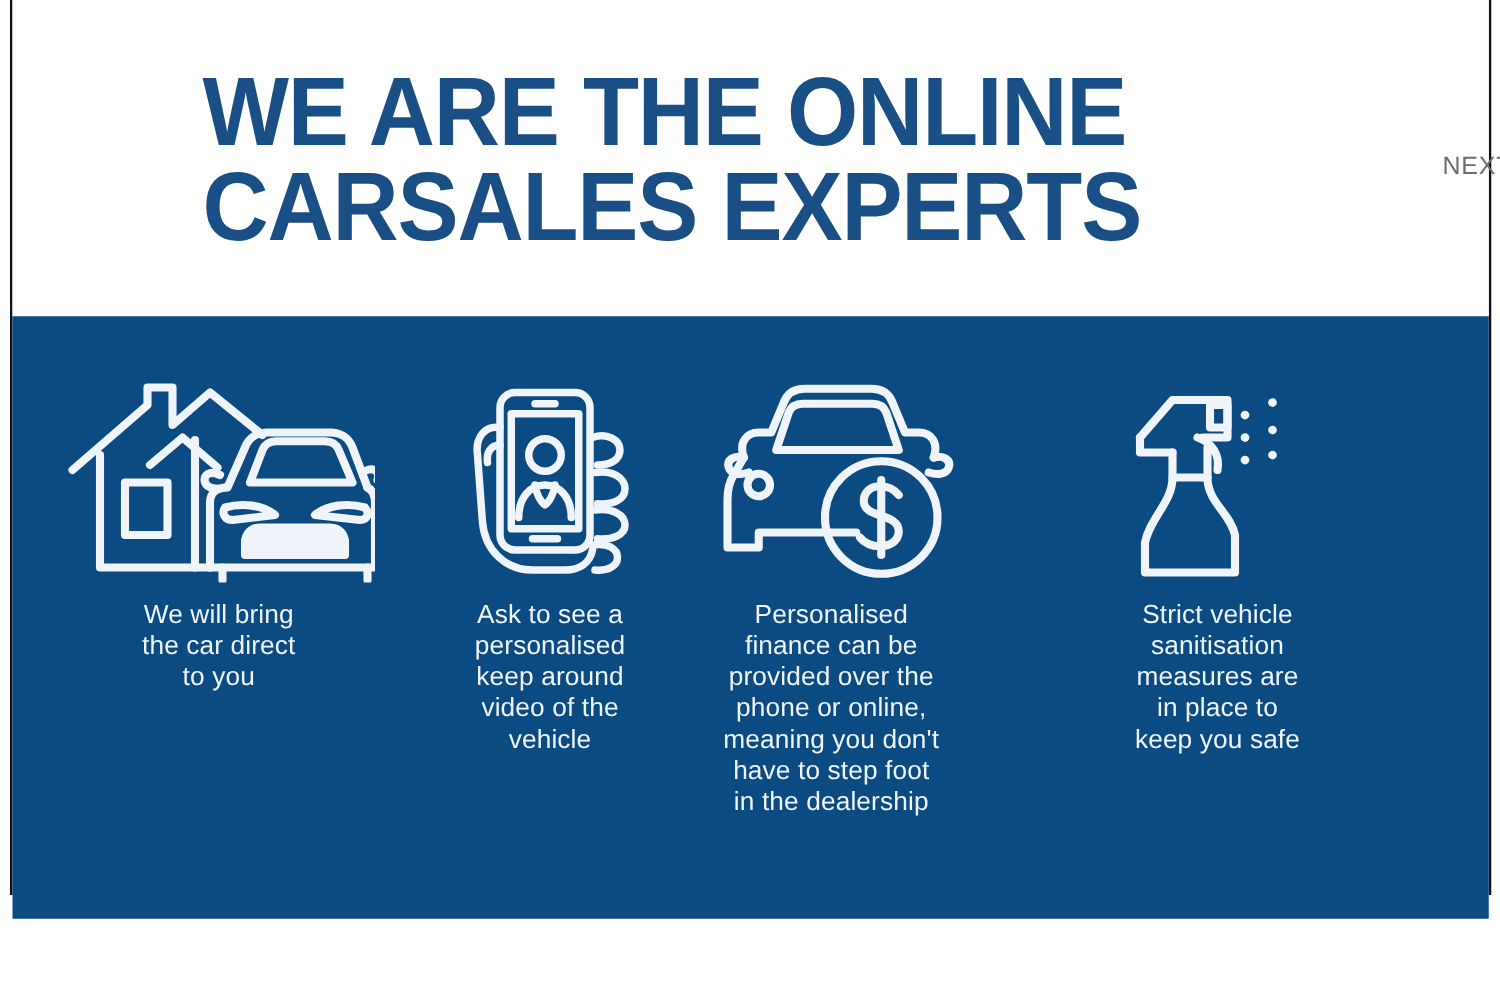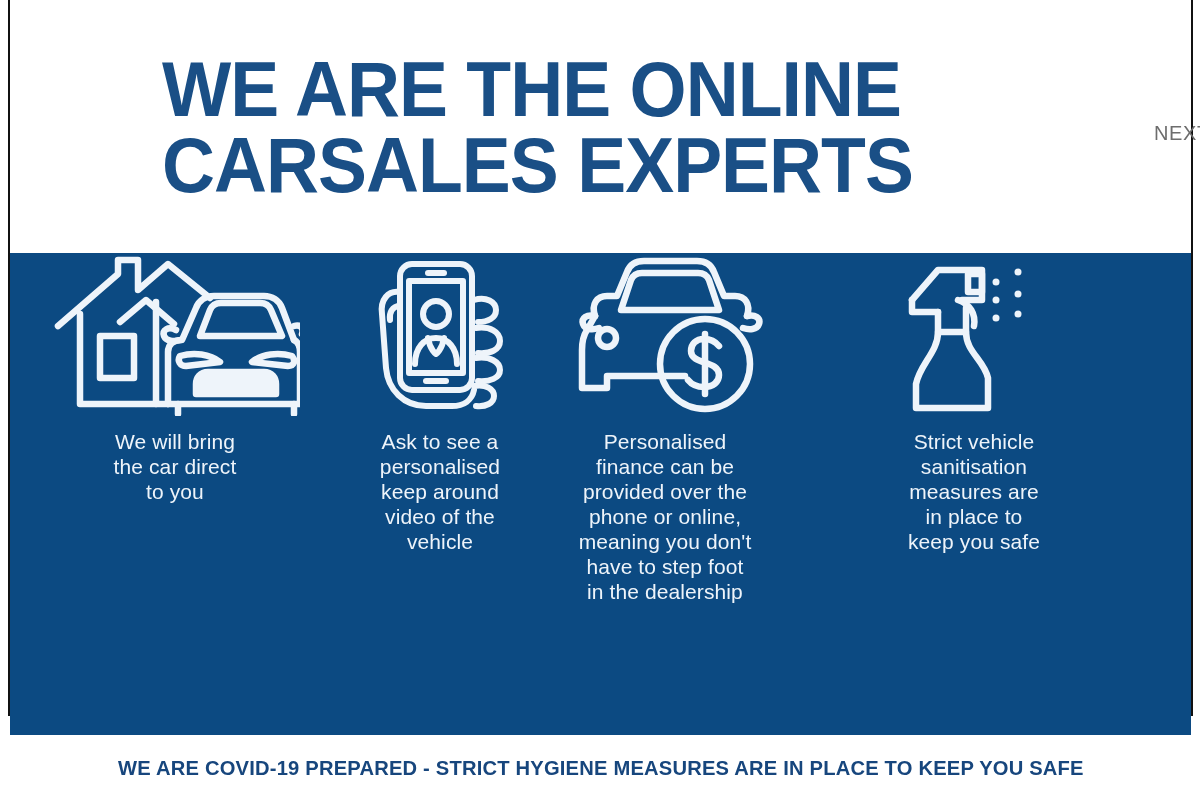--- a/index.html
+++ b/index.html
@@ -55,20 +55,21 @@
     background:#0c4a82;
   }
   .cards{
     position:absolute;left:0;top:0;width:1181px;height:482px;
     display:flex;
     justify-content:flex-start;
     align-items:flex-start;
   }
   .card{
     box-sizing:border-box;
+    padding-top:50px;
     display:flex;flex-direction:column;align-items:center;
   }
   .card-1{width:330px;}
   .card-2{width:200px;}
   .card-3{width:250px;}
   .card-4{width:250px;align-items:flex-end;}
 
   .icon-wrap{
     height:165px;
     display:flex;align-items:center;justify-content:center;
@@ -253,17 +254,14 @@
         <div class="caption">Strict vehicle
 sanitisation
 measures are
 in place to
 keep you safe</div>
       </div>
 
     </div>
   </div>
 
-  <div class="bottom-bar">
-    <div class="bottom-text">WE ARE COVID-19 PREPARED - STRICT HYGIENE MEASURES ARE IN PLACE TO KEEP YOU SAFE</div>
-  </div>
 
 </div>
 
 </body></html>

